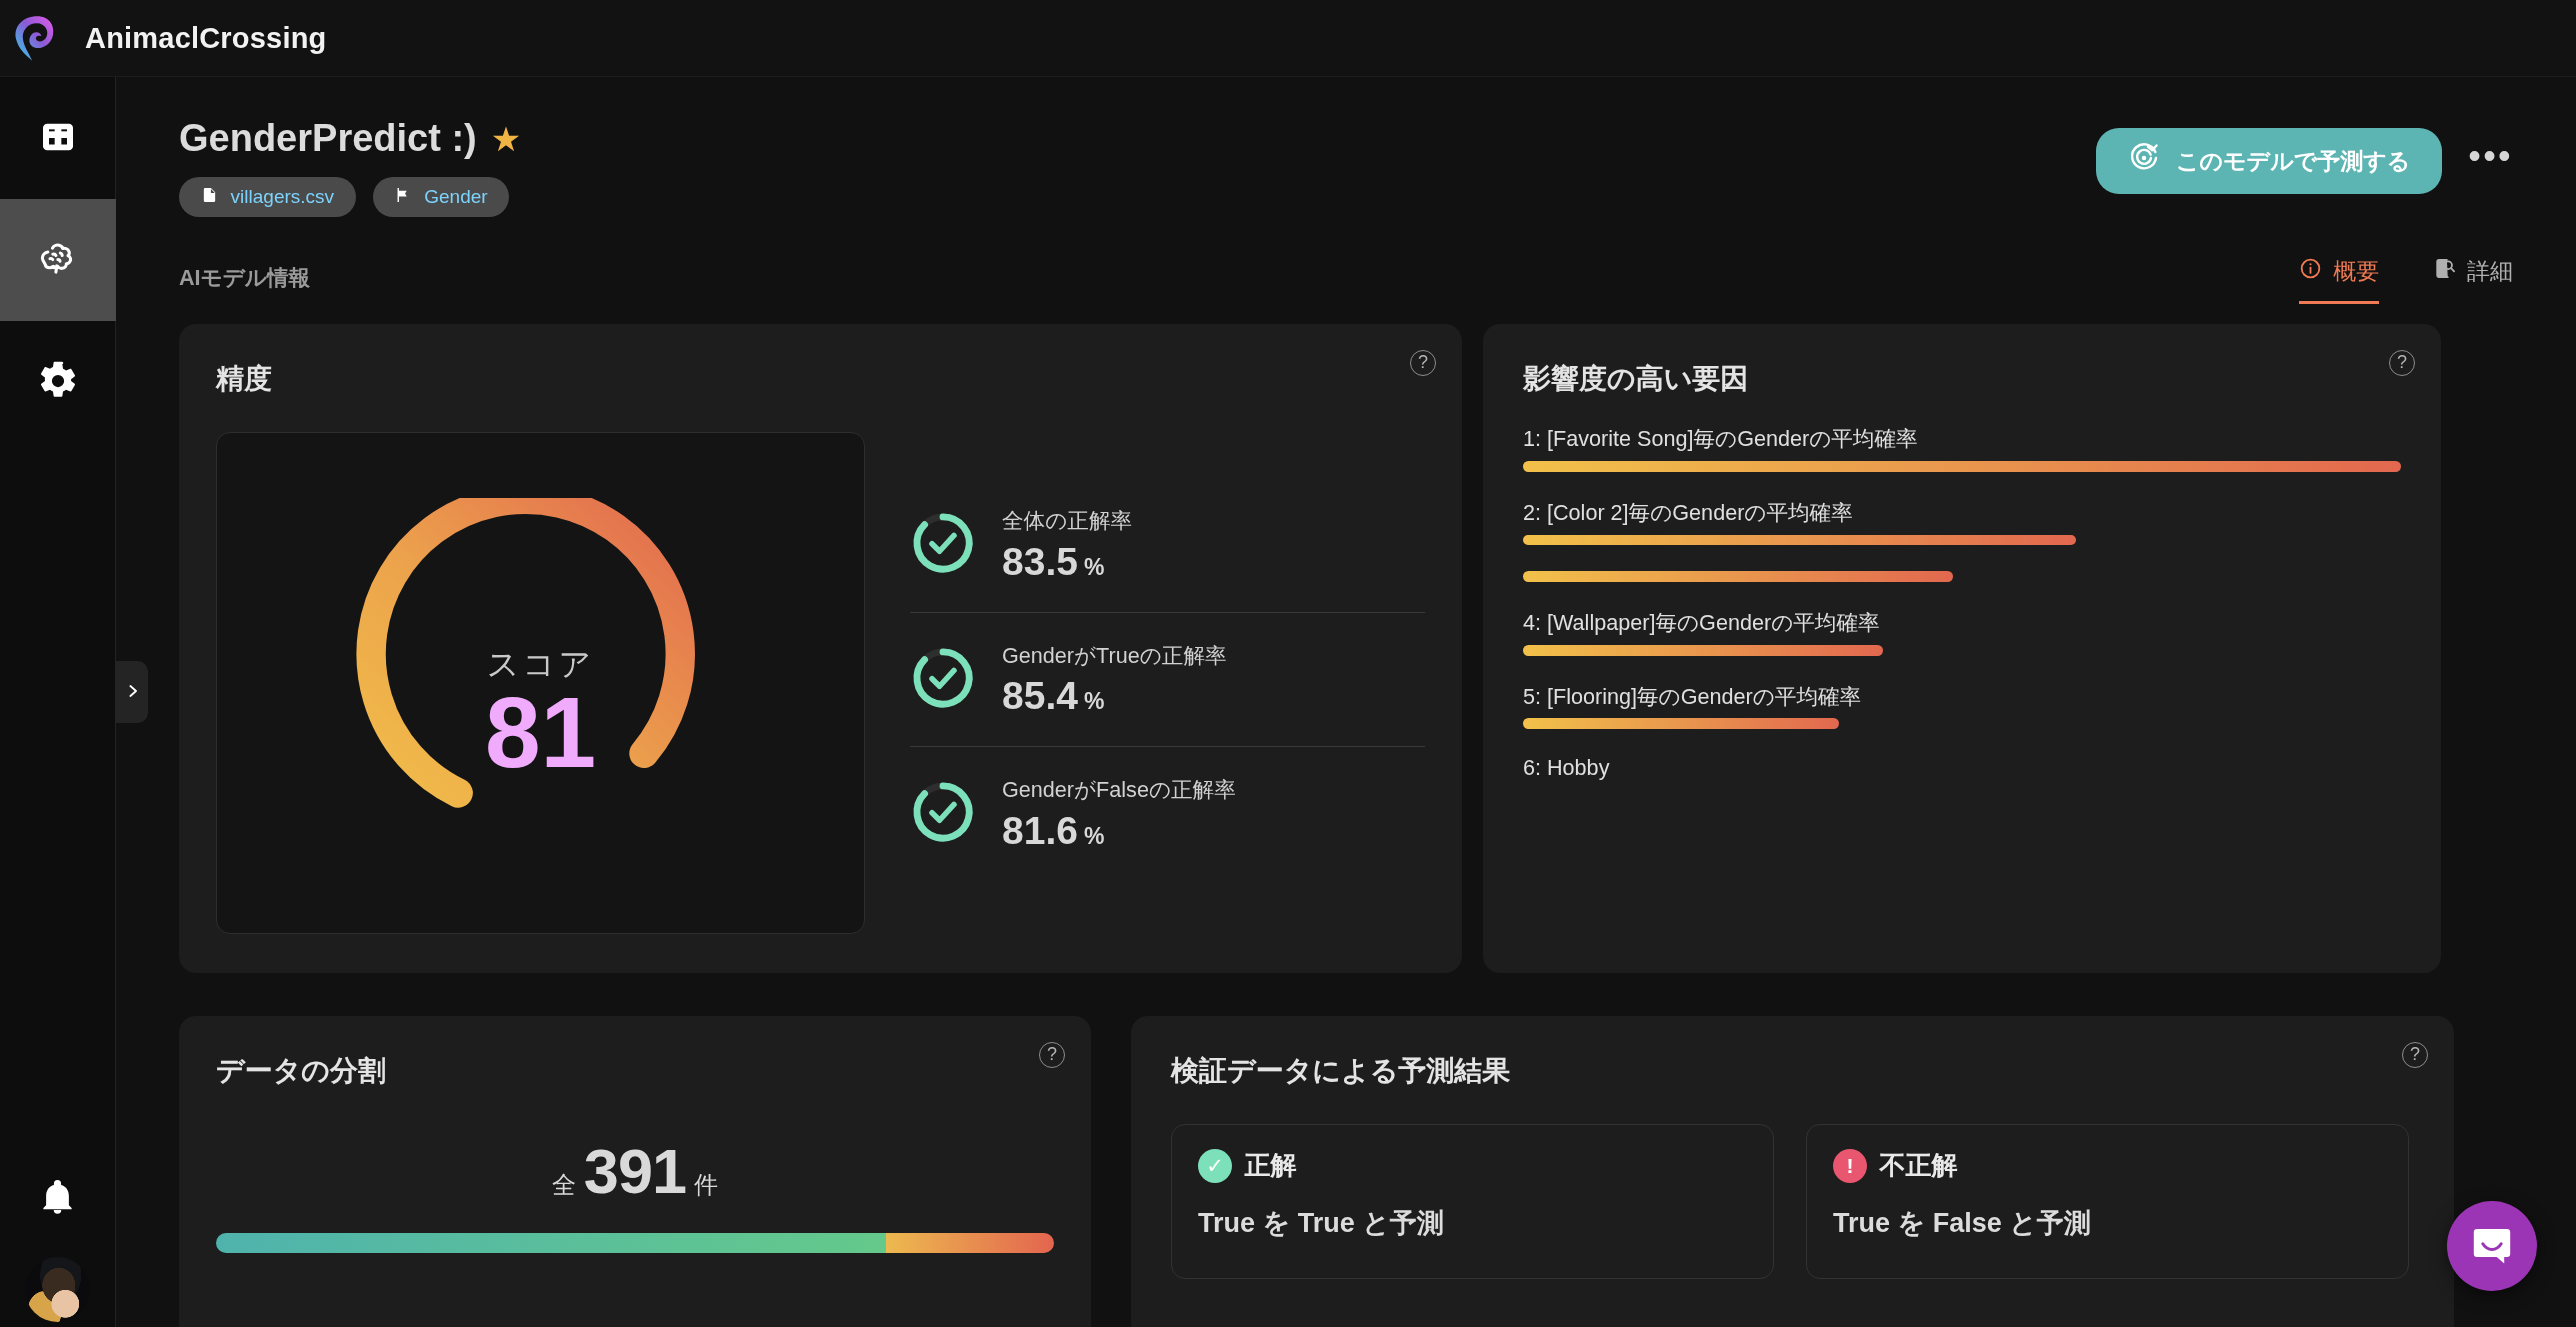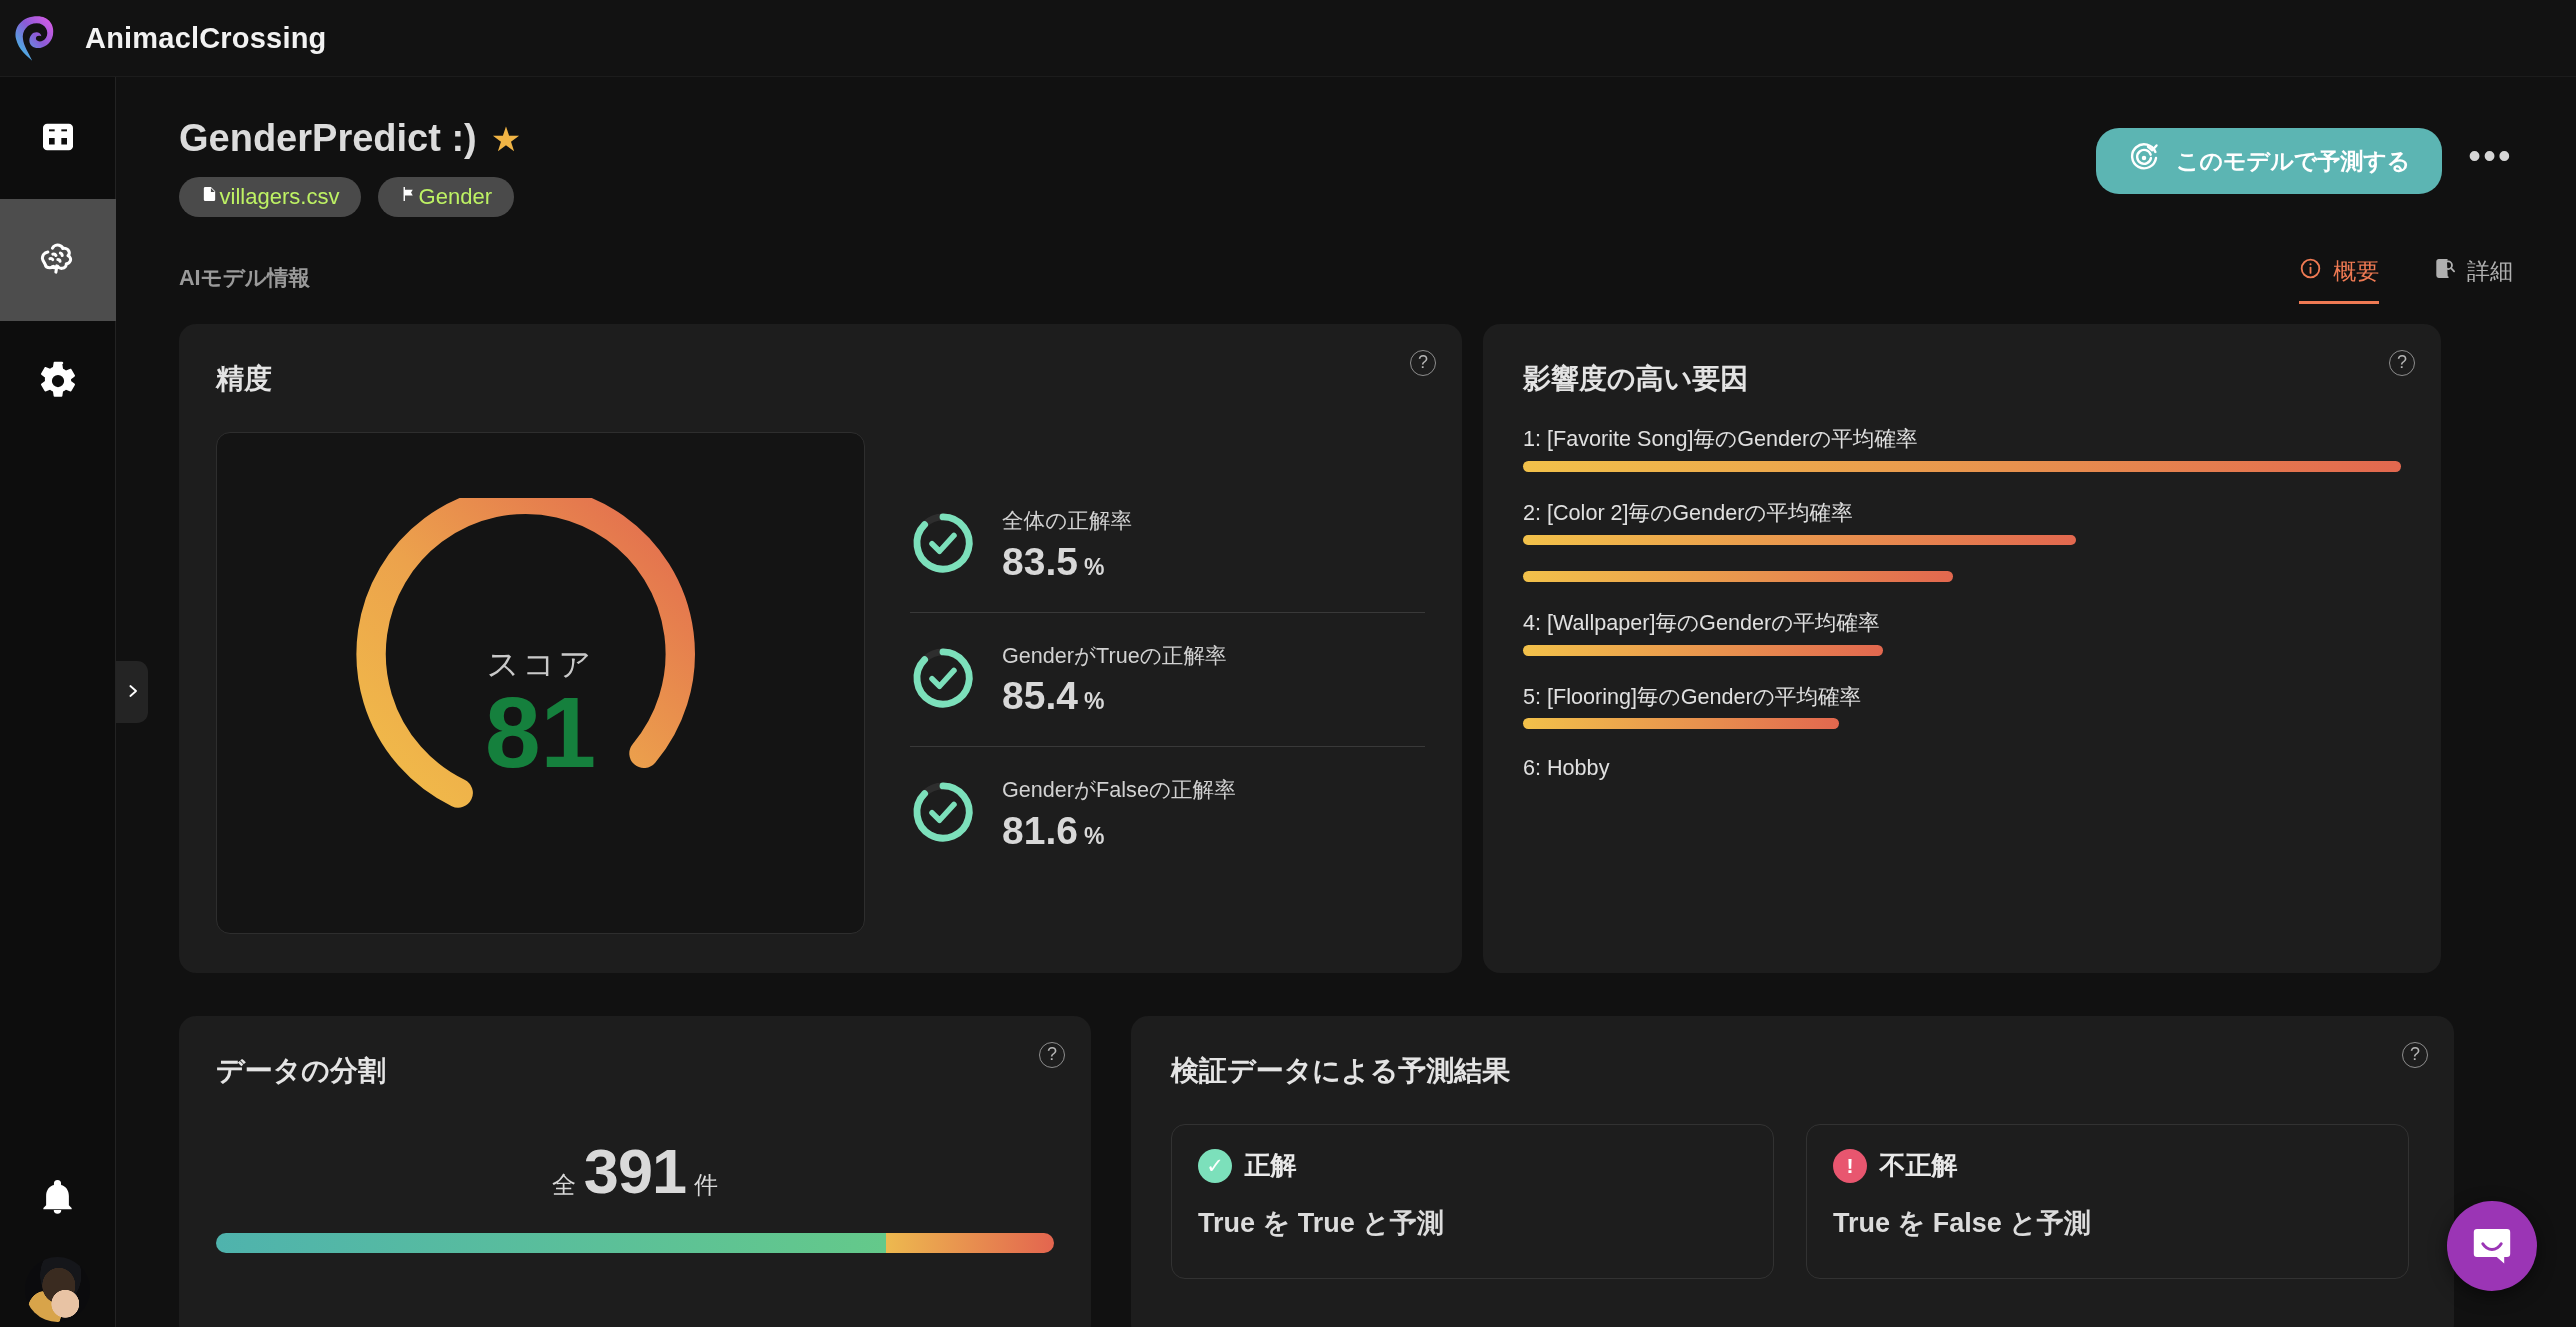--- a/index.html
+++ b/index.html
@@ -63,21 +63,21 @@
   .title-row { display:flex; align-items:flex-start; justify-content:space-between; padding-top:42px; }
   .title-left { display:flex; flex-direction:column; }
   .page-title {
     font-size:38px; font-weight:bold; color:#dcdcdc; display:flex; align-items:center; gap:14px;
     line-height:1.05;
   }
   .star { color:#f0b445; font-size:34px; line-height:1; }
   .chips { display:flex; gap:17px; margin-top:18.5px; }
   .chip {
     background:#4a4a4a; border-radius:23px; height:40px; padding:0 21.6px;
-    display:flex; align-items:center; gap:2px; font-size:22px; color:#bef264;
+    display:flex; align-items:center; gap:13px; font-size:19px; color:#7dd3fc;
     cursor:pointer;
   }
   .title-right { display:flex; align-items:center; gap:26px; padding-top:9.3px; }
   .predict-btn {
     background:#5cb5b3; border:none; border-radius:23px; height:66px; padding:0 32px;
     display:flex; align-items:center; gap:15.5px;
     font-size:23px; font-weight:bold; color:#ffffff; cursor:pointer;
     font-family:"Liberation Sans", sans-serif;
     text-align:right;
   }
@@ -103,21 +103,21 @@
   .card-accuracy { width:1283px; height:649px; padding:36px 37px; }
   .acc-body { display:flex; gap:45px; margin-top:26px; }
   .gauge-box {
     width:649px; height:502px; background:#141414; border:0.8px solid #2e2e2e; border-radius:14px;
     display:flex; align-items:center; justify-content:center;margin-top:8px;
   }
   .gauge-wrap { position:relative; width:371px; height:371px; }
   .gauge-label { position:absolute; left:0; right:0; top:145px; text-align:center;
                  font-size:32px; color:#c9c9c9; letter-spacing:3.1px; }
   .gauge-value { position:absolute; left:0; right:0; top:179px; text-align:center;
-                 font-size:100px; font-weight:bold; color:#15803d; line-height:1.1; }
+                 font-size:100px; font-weight:bold; color:#f0abfc; line-height:1.1; }
 
   .stats { flex:1 1 auto; display:flex; flex-direction:column; justify-content:center; }
   .stat { display:flex; align-items:center; gap:26px; padding:28px 0; }
   .stat + .stat { border-top:0.8px solid #393939; }
   .stat-text .stat-label { font-size:21.6px; color:#d2d2d2; }
   .stat-text .stat-value { font-size:39px; font-weight:bold; color:#d8d8d8; margin-top:4.6px; }
   .stat-text .stat-value .unit { font-size:23px; font-weight:bold; margin-left:6.2px; }
 
   .card-factors { width:958px; height:649px; padding:36px 40px; }
   .factor { margin-top:26px; }

